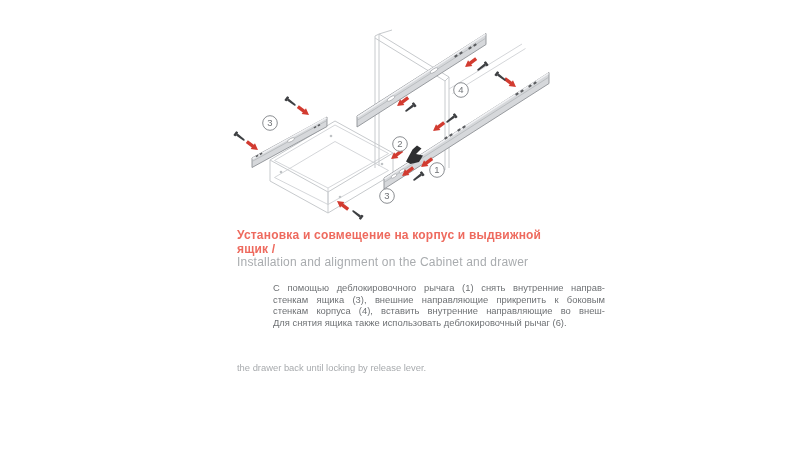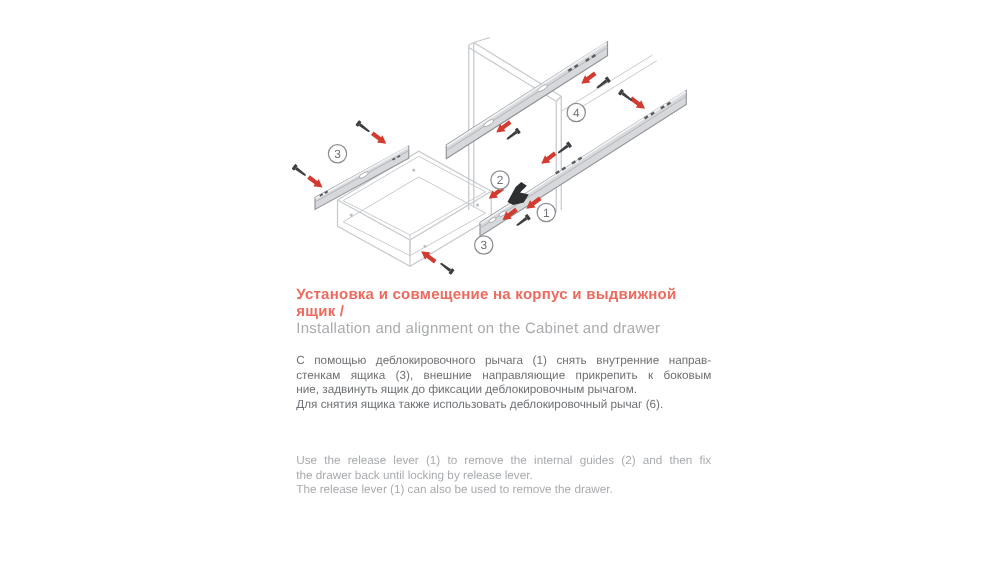--- a/index.html
+++ b/index.html
@@ -217,24 +217,22 @@
     </g>
     <g>
       <circle cx="387" cy="196" r="7.3" class="callout-circle"></circle>
       <text x="387" y="199.3" class="callout-text">3</text>
     </g>
   </svg>
 
 <div class="textcol title-ru" style="position:absolute;">Установка и совмещение на корпус и выдвижной ящик /</div>
 <div class="textcol title-en" style="position:absolute;margin-top:11px;">Installation and alignment on the Cabinet and drawer</div>
 
-<div class="textcol para para-ru" style="position:absolute;">
+<div class="textcol para para-ru" style="position:absolute;margin-left:36px;">
   <div class="jline">С помощью деблокировочного рычага (1) снять внутренние направ-</div>
   <div class="jline">стенкам ящика (3), внешние направляющие прикрепить к боковым</div>
-  <div>ние, задвинуть ящик до фиксации деблокировочным рычагом.</div>
+  <div class="jline">стенкам корпуса (4), вставить внутренние направляющие во внеш-</div>
   <div>Для снятия ящика также использовать деблокировочный рычаг (6).</div>
 </div>
 
 <div class="textcol para para-en" style="position:absolute;">
-  <div class="jline">Use the release lever (1) to remove the internal guides (2) and then fix</div>
   <div>the drawer back until locking by release lever.</div>
-  <div>The release lever (1) can also be used to remove the drawer.</div>
 </div>
 
 </body></html>

